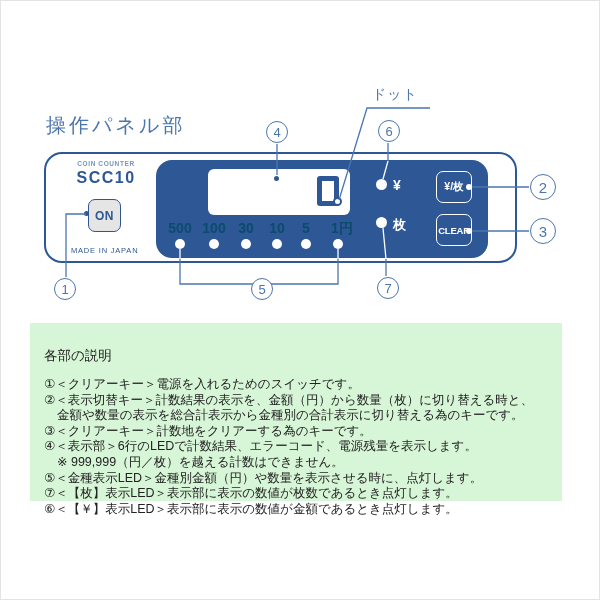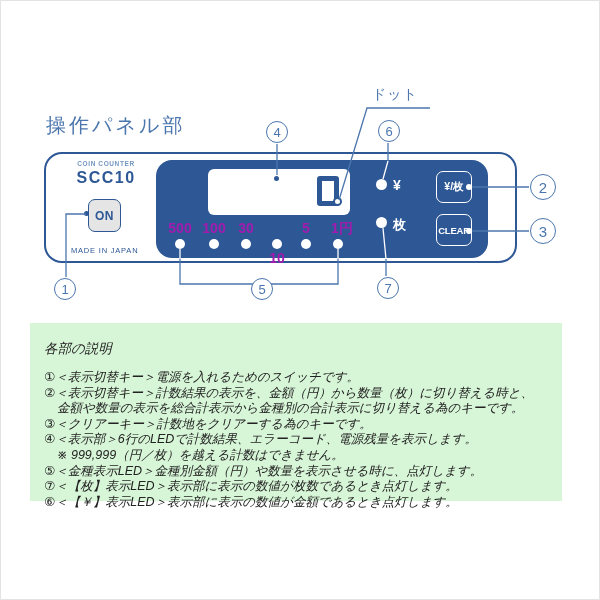--- a/index.html
+++ b/index.html
@@ -49,21 +49,21 @@
     left:317px;top:176px;width:22px;height:30px;box-sizing:border-box;
     border:5px solid #2d5795;border-radius:3px;background:#fff;
   }
   .seg-dot{
     left:333px;top:197px;width:9px;height:9px;box-sizing:border-box;
     border:2px solid #2d5795;border-radius:50%;background:#fff;
   }
   .disp-dot{left:274px;top:176px;width:5px;height:5px;border-radius:50%;
     background:#2d5795;}
 
-  .denom{top:220px;width:36px;text-align:center;color:#a21caf;
+  .denom{top:220px;width:36px;text-align:center;color:#0c4a6e;
     font-size:14px;font-weight:bold;}
   .denom-dot{top:239px;width:10px;height:10px;border-radius:50%;background:#fff;}
 
   .led{width:11px;height:11px;border-radius:50%;background:#fff;}
   .led-label{color:#fff;font-weight:bold;}
 
   .panel-btn{
     width:36px;height:32px;box-sizing:border-box;
     border:1.5px solid #fff;border-radius:7px;
     display:flex;align-items:center;justify-content:center;
@@ -90,21 +90,21 @@
   .co6{left:378px;top:120px;}
   .co7{left:377px;top:277px;}
 
   .dot-note{left:372px;top:86px;font-size:14px;letter-spacing:1px;color:#4b76ad;}
 
   svg.lines{position:absolute;left:0;top:0;pointer-events:none;}
 
   
   .legend{
     left:30px;top:323px;width:532px;height:178px;background:#d7f5d7;
-    box-sizing:border-box;padding:17px 14px;color:#222;font-style:italic;
+    box-sizing:border-box;padding:24px 14px;color:#222;
   }
   .legend-heading{font-size:13.5px;margin-bottom:12px;}
   .legend-line{font-size:12.5px;line-height:15.6px;white-space:nowrap;}
   .legend-line.indent{padding-left:13px;}
 </style>
 </head>
 <body>
 
 <div class="frame"></div>
 
@@ -118,21 +118,21 @@
 
 <div class="abs blue-area"></div>
 <div class="abs display"></div>
 <div class="abs seg-zero"></div>
 <div class="abs seg-dot"></div>
 <div class="abs disp-dot"></div>
 
 <div class="abs denom" style="left:162px;">500</div>
 <div class="abs denom" style="left:196px;">100</div>
 <div class="abs denom" style="left:228px;">30</div>
-<div class="abs denom" style="left:259px;margin-top:30px;">10</div>
+<div class="abs denom" style="left:259px;">10</div>
 <div class="abs denom" style="left:288px;">5</div>
 <div class="abs denom" style="left:324px;">1円</div>
 <div class="abs denom-dot" style="left:175px;"></div>
 <div class="abs denom-dot" style="left:209px;"></div>
 <div class="abs denom-dot" style="left:241px;"></div>
 <div class="abs denom-dot" style="left:272px;"></div>
 <div class="abs denom-dot" style="left:301px;"></div>
 <div class="abs denom-dot" style="left:333px;"></div>
 
 <div class="abs led" style="left:376px;top:179px;"></div>
@@ -170,21 +170,21 @@
 <div class="abs co co-l co3">3</div>
 <div class="abs co co-s co4">4</div>
 <div class="abs co co-s co5">5</div>
 <div class="abs co co-s co6">6</div>
 <div class="abs co co-s co7">7</div>
 
 <div class="abs dot-note">ドット</div>
 
 <div class="abs legend">
   <div class="legend-heading">各部の説明</div>
-  <div class="legend-line">①＜表示切替キー＞電源を入れるためのスイッチです。</div>
+  <div class="legend-line">①＜クリアーキー＞電源を入れるためのスイッチです。</div>
   <div class="legend-line">②＜表示切替キー＞計数結果の表示を、金額（円）から数量（枚）に切り替える時と、</div>
   <div class="legend-line indent">金額や数量の表示を総合計表示から金種別の合計表示に切り替える為のキーです。</div>
   <div class="legend-line">③＜クリアーキー＞計数地をクリアーする為のキーです。</div>
   <div class="legend-line">④＜表示部＞6行のLEDで計数結果、エラーコード、電源残量を表示します。</div>
   <div class="legend-line indent">※ 999,999（円／枚）を越える計数はできません。</div>
   <div class="legend-line">⑤＜金種表示LED＞金種別金額（円）や数量を表示させる時に、点灯します。</div>
   <div class="legend-line">⑦＜【枚】表示LED＞表示部に表示の数値が枚数であるとき点灯します。</div>
   <div class="legend-line">⑥＜【￥】表示LED＞表示部に表示の数値が金額であるとき点灯します。</div>
 </div>
 

